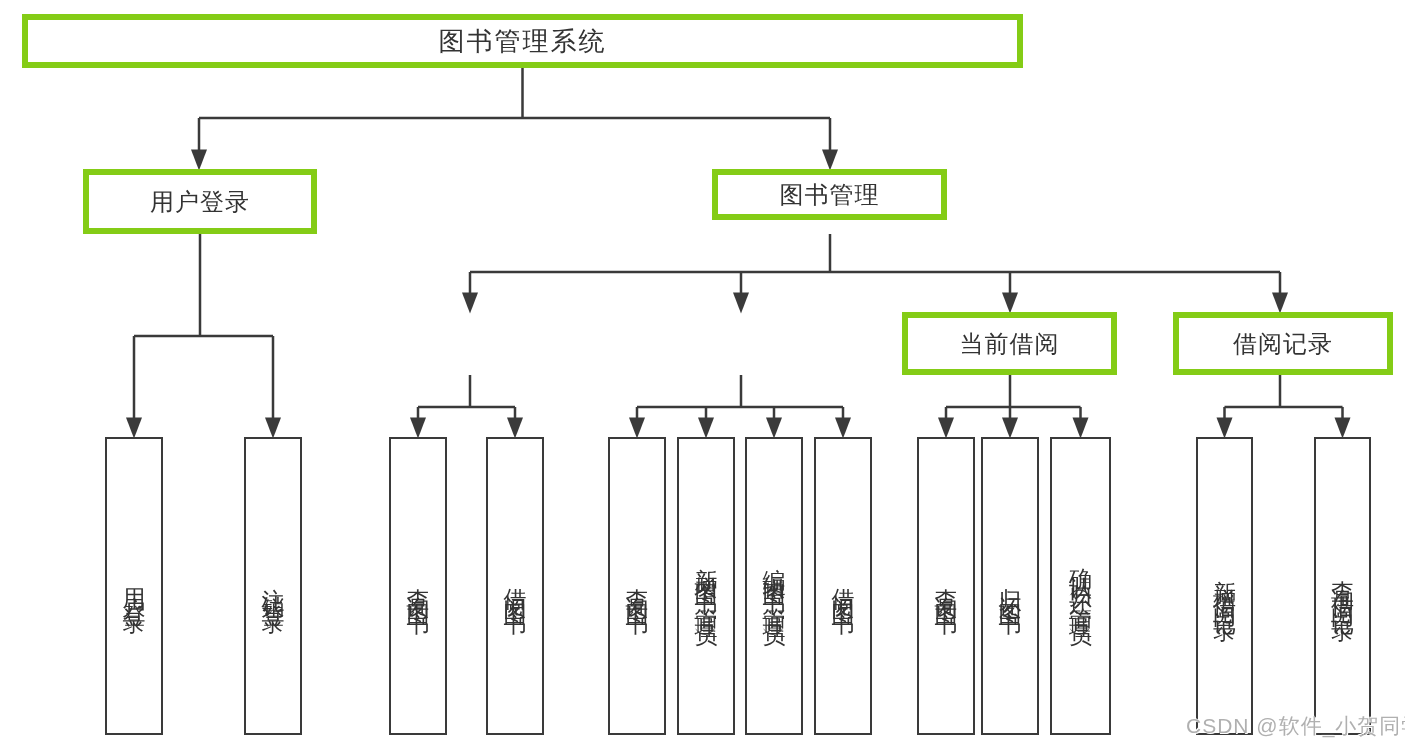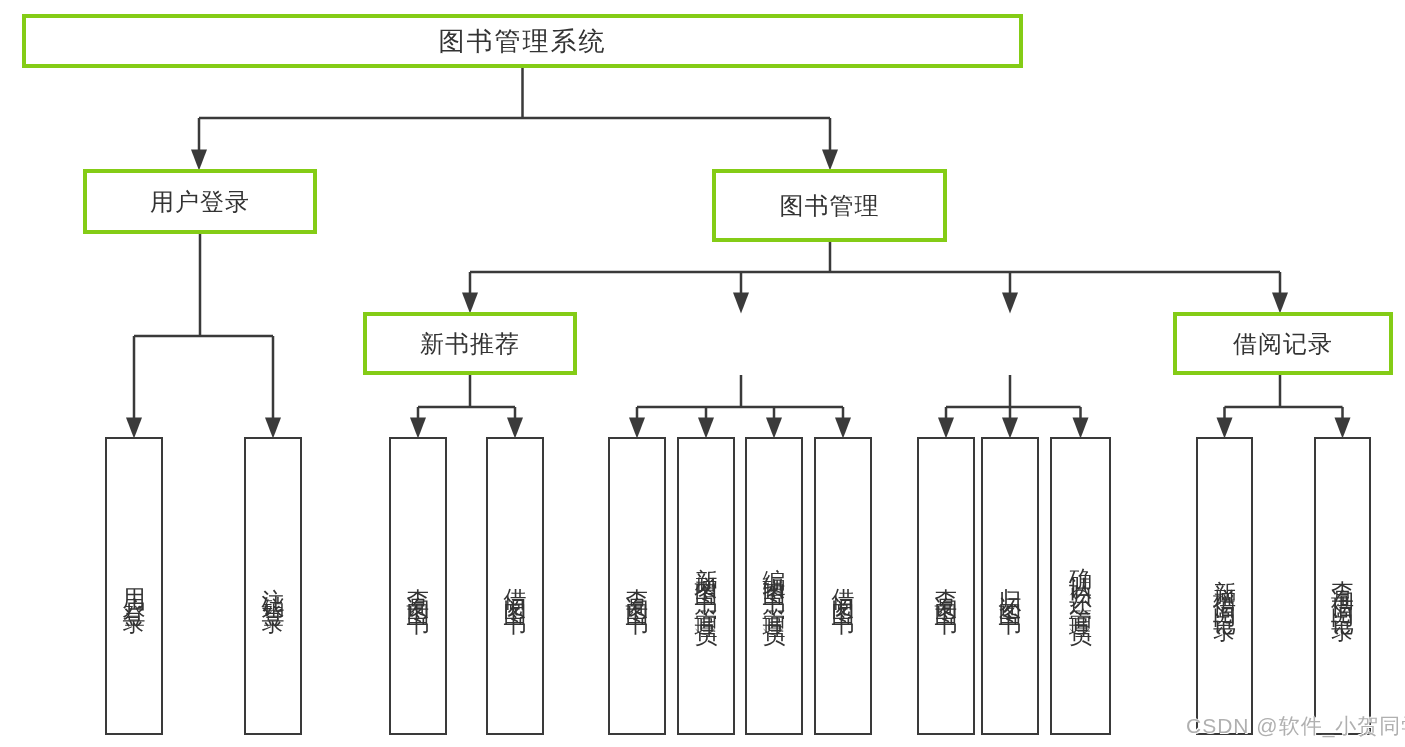--- a/index.html
+++ b/index.html
@@ -7,21 +7,21 @@
     position:relative;
     width:1405px;height:747px;
     background:#ffffff;
     font-family:"Liberation Sans","DejaVu Sans",sans-serif;
     overflow:hidden;
   }
   .connectors{position:absolute;left:0;top:0;width:1405px;height:747px;}
   .box{
     position:absolute;
     background:#ffffff;
-    border:4px solid #84cc16;
+    border:6px solid #84cc16;
     box-sizing:border-box;
     display:flex;align-items:center;justify-content:center;
     color:#333333;
     font-size:24px;
     letter-spacing:1px;
     z-index:2;
   }
   .box.root{font-size:26px;letter-spacing:2px;}
   .vbox{
     position:absolute;
@@ -46,21 +46,21 @@
     left:1186px;top:712px;
     font-size:21px;
     color:#b0b0b0;
     letter-spacing:1px;
     text-shadow:1px 1px 0 #ffffff,-1px -1px 0 #ffffff;
     z-index:3;
     white-space:nowrap;
   }
   
   .b-l2-0{left:83px;top:169px;width:234px;height:65px;}
-  .b-l2-1{left:712px;top:169px;width:235px;height:73px;font-family:Liberation Mono, monospace;}
+  .b-l2-1{left:712px;top:169px;width:235px;height:51px;font-family:Liberation Mono, monospace;}
   
   .b-l3-0{left:363px;top:312px;width:214px;height:63px;}
   .b-l3-1{left:633px;top:312px;width:216px;height:63px;}
   .b-l3-2{left:902px;top:312px;width:215px;height:63px;}
   .b-l3-3{left:1173px;top:312px;width:220px;height:63px;}
   
   .b-l4-0{left:105px;width:58px;}
   .b-l4-1{left:244px;width:58px;}
   .b-l4-2{left:389px;width:58px;}
   .b-l4-3{left:486px;width:58px;}
@@ -126,22 +126,22 @@
     <span>图书管理系统</span>
   </div>
 
   <div class="box b-l2-0">
     <span>用户登录</span>
   </div>
   <div class="box b-l2-1">
     <span>图书管理</span>
   </div>
 
-  <div class="box b-l3-0">
-    <span>新书推荐</span>
+  <div class="box b-l3-2">
+    <span>当前借阅</span>
   </div>
   <div class="box b-l3-3">
     <span>借阅记录</span>
   </div>
 
   <div class="vbox b-l4-0">
     <span>用户登录</span>
   </div>
   <div class="vbox b-l4-1">
     <span>注销登录</span>

